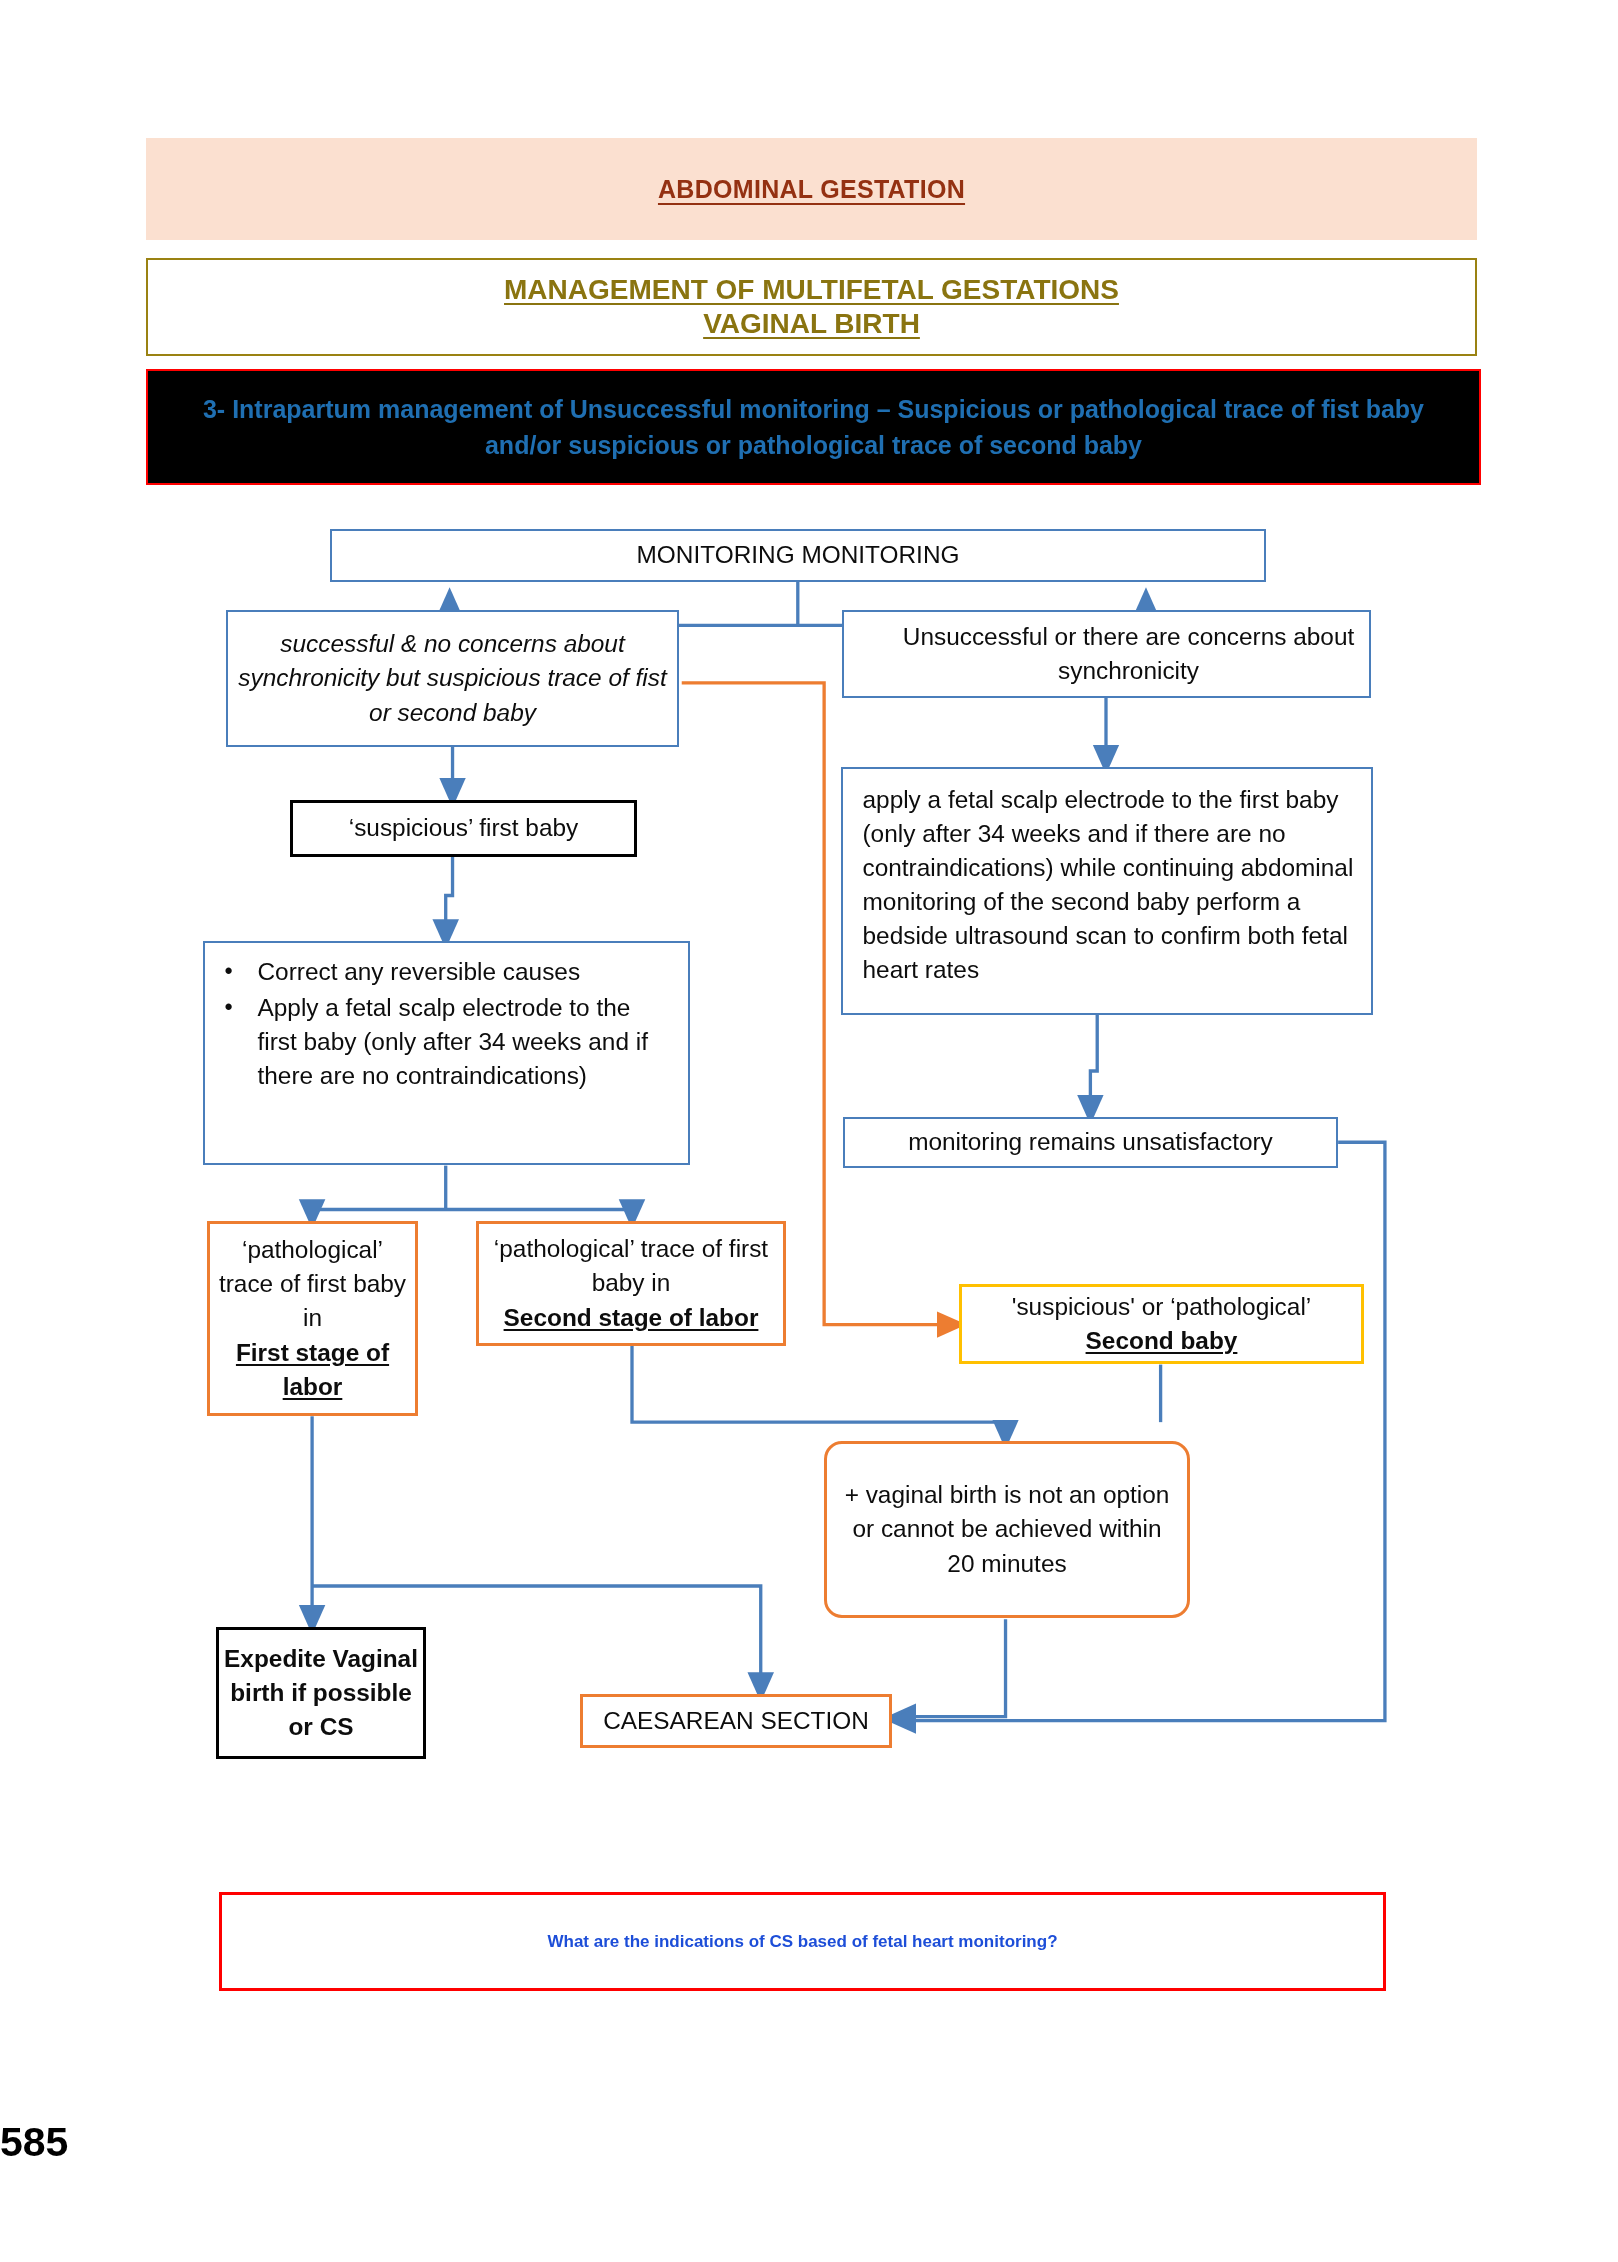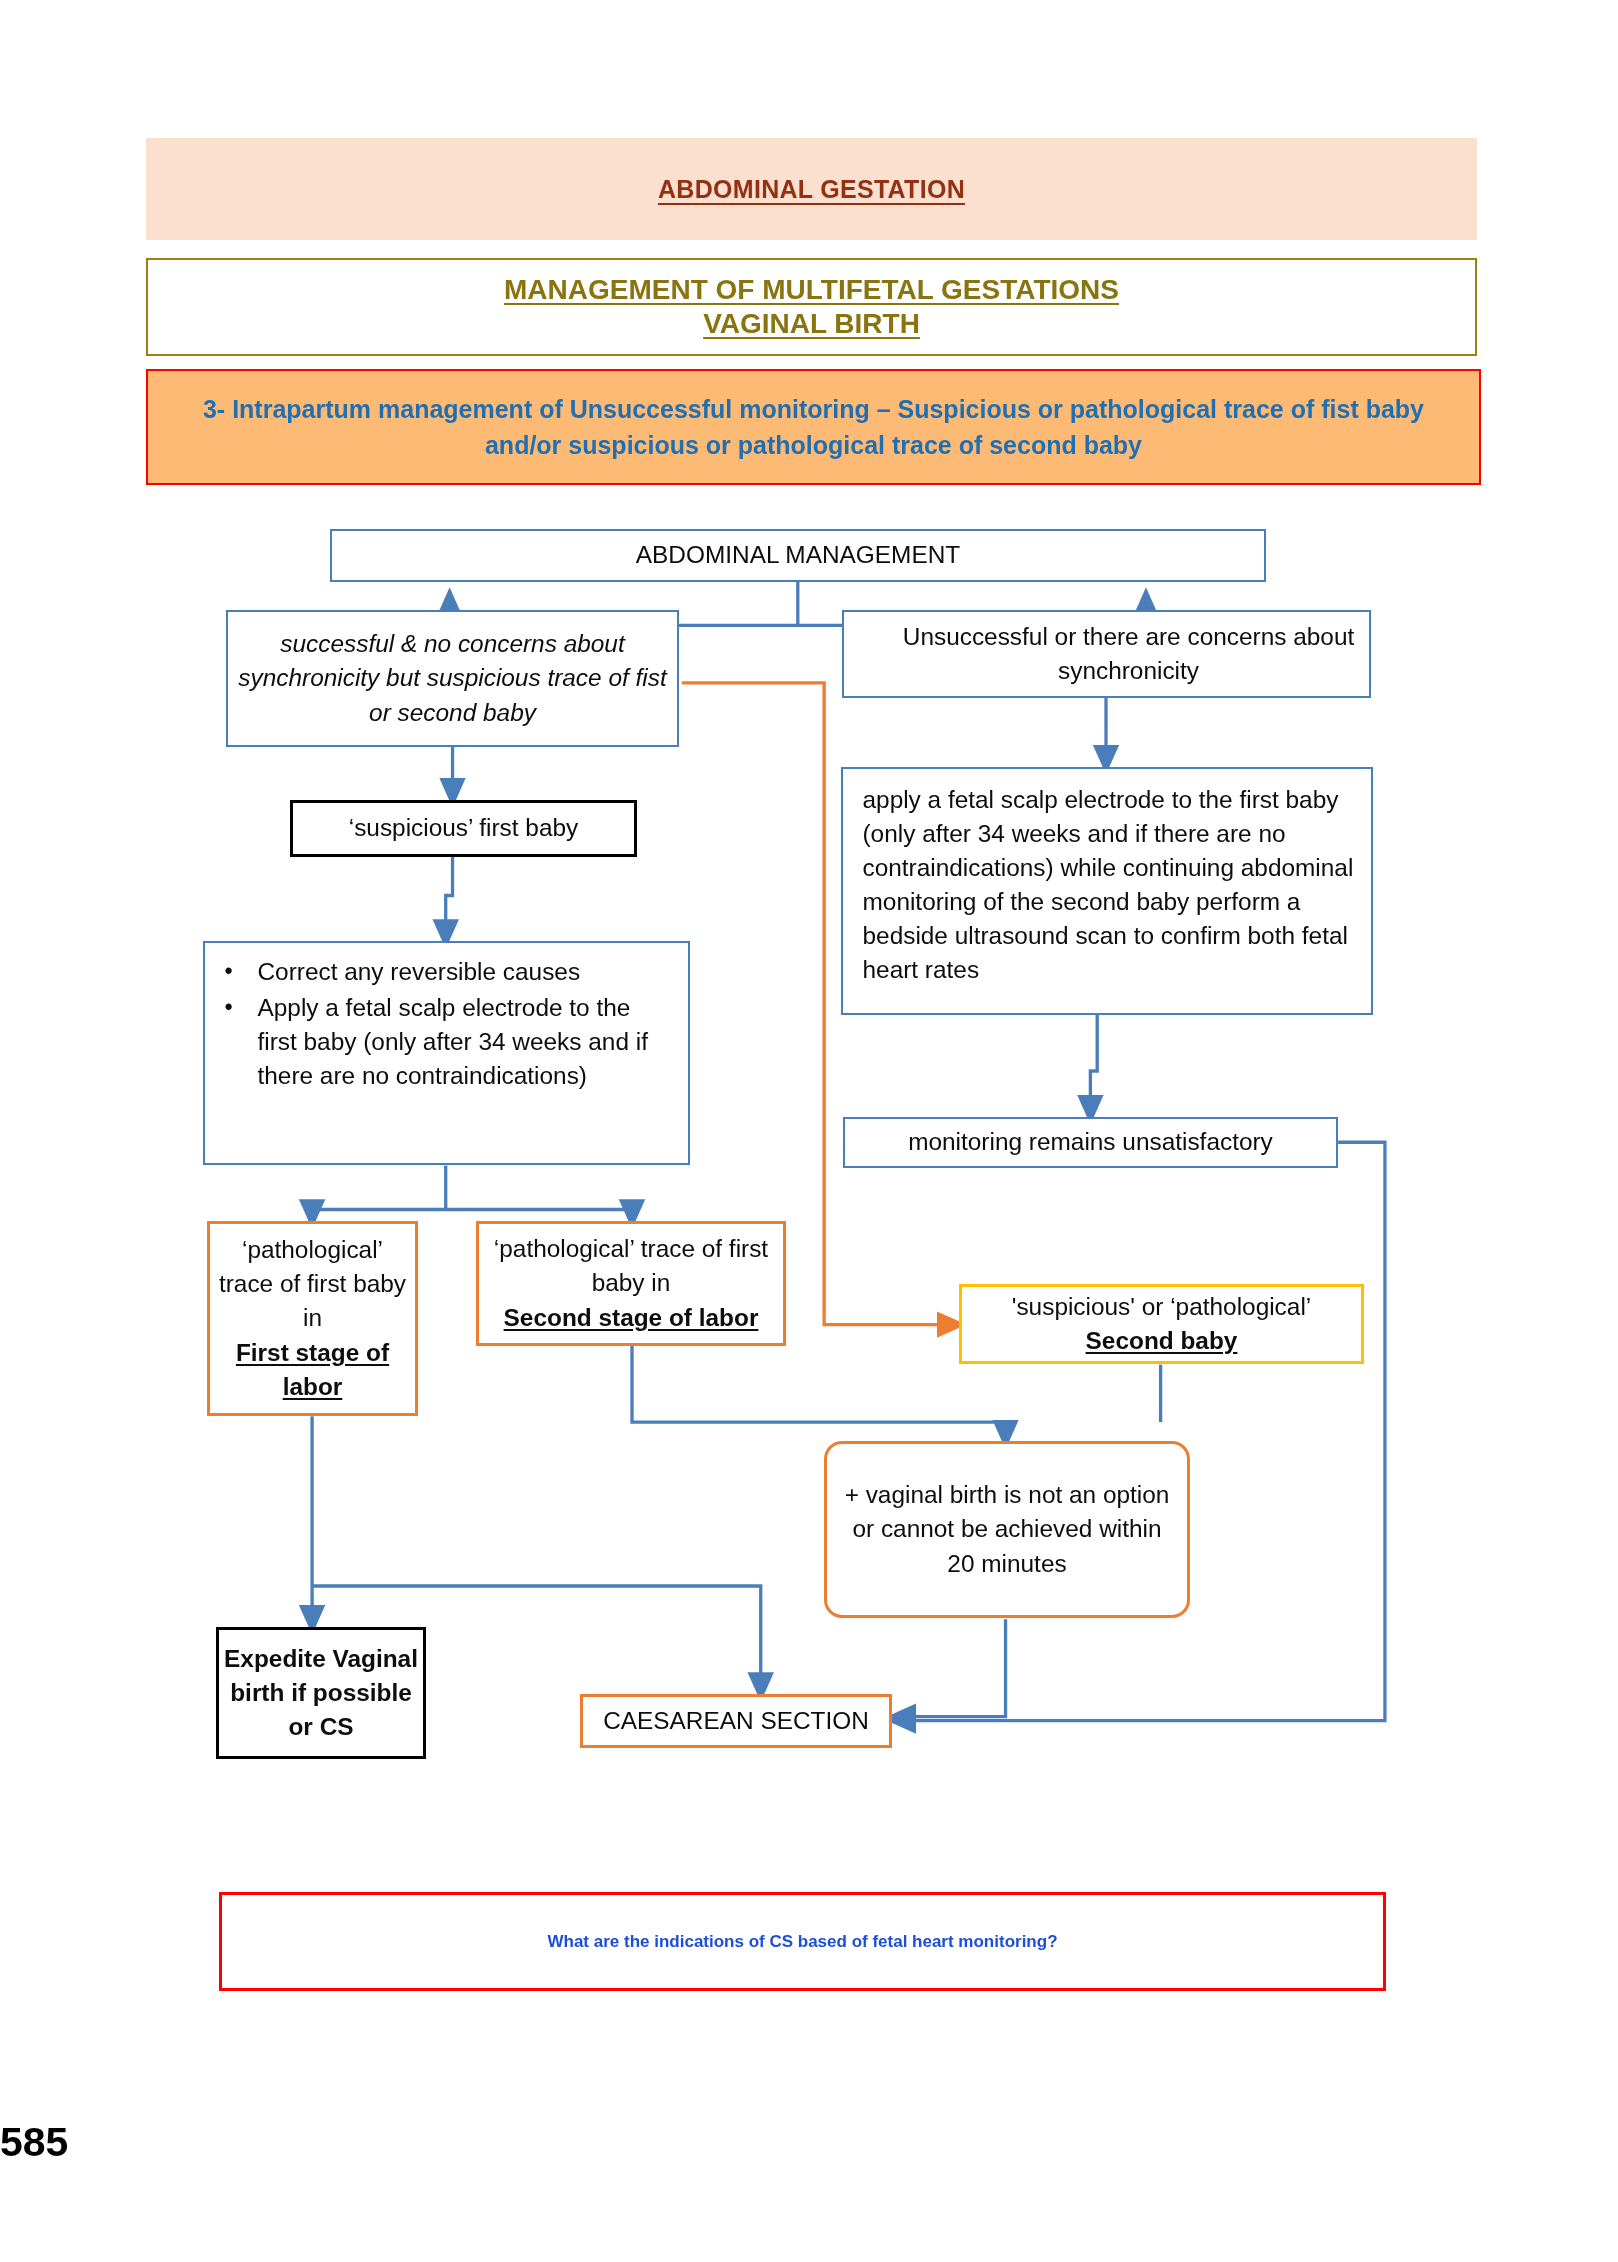--- a/index.html
+++ b/index.html
@@ -26,21 +26,21 @@
     display:flex;flex-direction:column;align-items:center;justify-content:center;
     line-height:1.22;
   }
   .banner-mgmt span{
     color:#8a7410;font-weight:bold;font-size:28px;
     text-decoration:underline;text-underline-offset:3.9px;
   }
 
   .banner-q{
     position:absolute;left:146px;top:369px;width:1331px;height:112px;
-    border:2.9px solid #FF0000;background:#fdba74;
+    border:2.9px solid #FF0000;background:#000000;
     display:flex;align-items:center;justify-content:center;text-align:center;
   }
   .banner-q span{
     color:#1F6FB2;font-weight:bold;font-size:25px;line-height:1.45;
     display:block;max-width:1268px;
   }
 
   .banner-bottom{
     position:absolute;left:219px;top:1892px;width:1161px;height:93px;
     border:3.9px solid #FF0000;background:#fff;
@@ -152,21 +152,21 @@
 
         <path d="M1372,1171 L1420,1171 L1420,1764 L925,1764" marker-end="url(#ah-blue)"></path>
       </g>
       <g fill="none" stroke="#ED7D31" stroke-width="3.4">
 
         <path d="M699,700 L845,700 L845,1358 L975,1358" marker-end="url(#ah-orange)"></path>
       </g>
     </svg>
 
     <div class="node b-blue n-abdominal">
-      <span>ABDOMINAL MANAGEMENT</span>
+      <span>MONITORING MONITORING</span>
     </div>
 
     <div class="node b-blue n-successful">
       <span>successful &amp; no concerns about synchronicity but suspicious trace of fist or second baby</span>
     </div>
 
     <div class="node b-blue n-unsuccessful">
       <span>Unsuccessful or there are concerns about synchronicity</span>
     </div>
 

